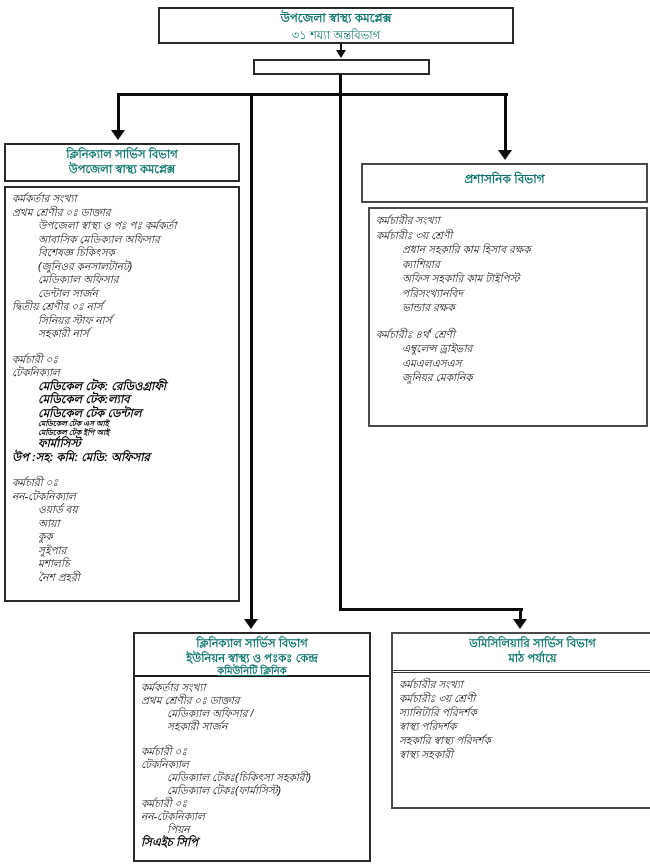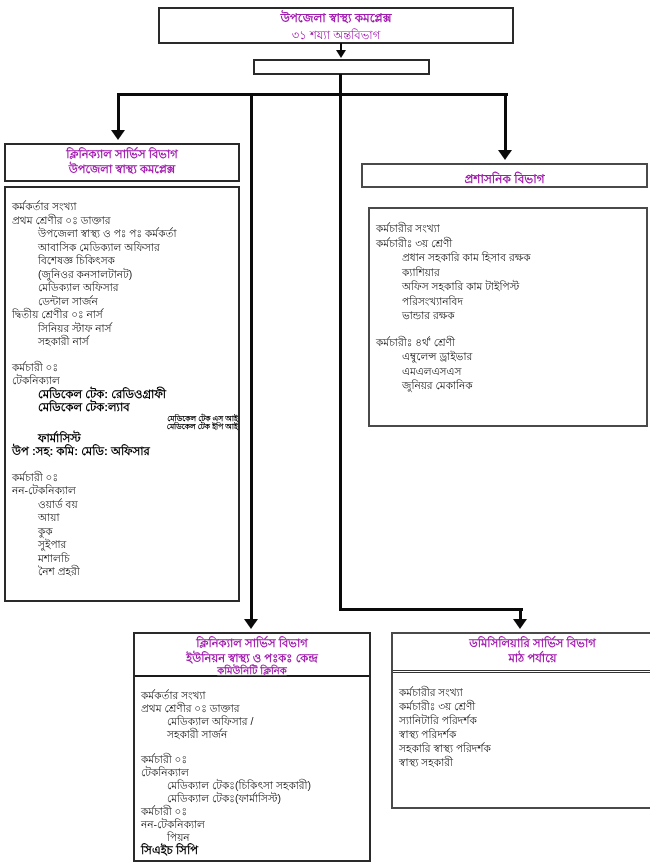--- a/index.html
+++ b/index.html
@@ -6,29 +6,29 @@
   body{
     width:650px;height:868px;position:relative;background:#ffffff;
     font-family:"Liberation Sans", sans-serif;color:#1c1c1c;overflow:hidden;
   }
   .box{position:absolute;background:#fff;border:2px solid #2a2a2a;box-sizing:border-box;}
   .gray{border-color:#4a4a4a;}
   .hline,.vline{position:absolute;background:#0a0a0a;}
   .arrow-down{position:absolute;width:0;height:0;
     border-left:7px solid transparent;border-right:7px solid transparent;border-top:10px solid #0a0a0a;}
   .arrow-down.sm{border-left-width:5px;border-right-width:5px;border-top-width:8px;}
-  .hdr{text-align:center;font-weight:bold;color:#a21caf;}
+  .hdr{text-align:center;font-weight:bold;color:#0f766e;}
   .hdr .h1{font-size:12px;line-height:17px;}
   .hdr .h2{font-size:11.5px;line-height:15px;}
   .hdr .h3{font-size:10px;line-height:11px;text-decoration:underline;}
-  .content{padding-top:12px;}
+  .content{padding-top:4px;font-style:italic;}
   .row{font-size:10.5px;line-height:13.5px;padding-left:6px;white-space:nowrap;color:#222;}
   .row.ind{padding-left:32px;}
   .row.bold{font-weight:bold;font-size:11.5px;color:#000;}
-  .row.small{font-size:7.5px;line-height:8.5px;text-align:right;}
+  .row.small{font-size:7.5px;line-height:8.5px;}
   .row.spacer{height:12px;}
   .tight .row{line-height:13px;}
   .wide .row{line-height:14.5px;}
   .dom .row{line-height:14px;}
 </style>
 </head>
 <body>
 
 <div class="box" style="left:158px;top:7px;width:356px;height:37px;">
   <div class="hdr" style="padding-top:1px;">
@@ -78,37 +78,38 @@
       <div class="row ind">মেডিক্যাল অফিসার</div>
       <div class="row ind">ডেন্টাল সার্জন</div>
       <div class="row">দ্বিতীয় শ্রেণীর ০ঃ নার্স</div>
       <div class="row ind">সিনিয়র স্টাফ নার্স</div>
       <div class="row ind">সহকারী নার্স</div>
       <div class="row spacer"></div>
       <div class="row">কর্মচারী ০ঃ</div>
       <div class="row">টেকনিক্যাল</div>
       <div class="row ind bold">মেডিকেল টেক: রেডিওগ্রাফী</div>
       <div class="row ind bold">মেডিকেল টেক:ল্যাব</div>
+      <div class="row ind bold">মেডিকেল টেক ডেন্টাল</div>
       <div class="row ind bold small">মেডিকেল টেক এস আই</div>
       <div class="row ind bold small">মেডিকেল টেক ইপি আই</div>
       <div class="row ind bold">ফার্মাসিস্ট</div>
       <div class="row bold">উপ :সহ: কমি: মেডি: অফিসার</div>
       <div class="row spacer"></div>
       <div class="row">কর্মচারী ০ঃ</div>
       <div class="row">নন-টেকনিক্যাল</div>
       <div class="row ind">ওয়ার্ড বয়</div>
       <div class="row ind">আয়া</div>
       <div class="row ind">কুক</div>
       <div class="row ind">সুইপার</div>
       <div class="row ind">মশালচি</div>
       <div class="row ind">নৈশ প্রহরী</div>
     </div>
 </div>
 
-<div class="box gray" style="left:361px;top:163px;width:287px;height:25px;">
+<div class="box gray" style="left:361px;top:163px;width:287px;height:40px;">
   <div class="hdr">
     <div class="h1" style="line-height:29px;">প্রশাসনিক বিভাগ</div>
   </div>
 </div>
 <div class="box gray wide" style="left:368px;top:207px;width:280px;height:220px;">
   <div class="content">
       <div class="row">কর্মচারীর সংখ্যা</div>
       <div class="row">কর্মচারীঃ ৩য় শ্রেণী</div>
       <div class="row ind">প্রধান সহকারি কাম হিসাব রক্ষক</div>
       <div class="row ind">ক্যাশিয়ার</div>

